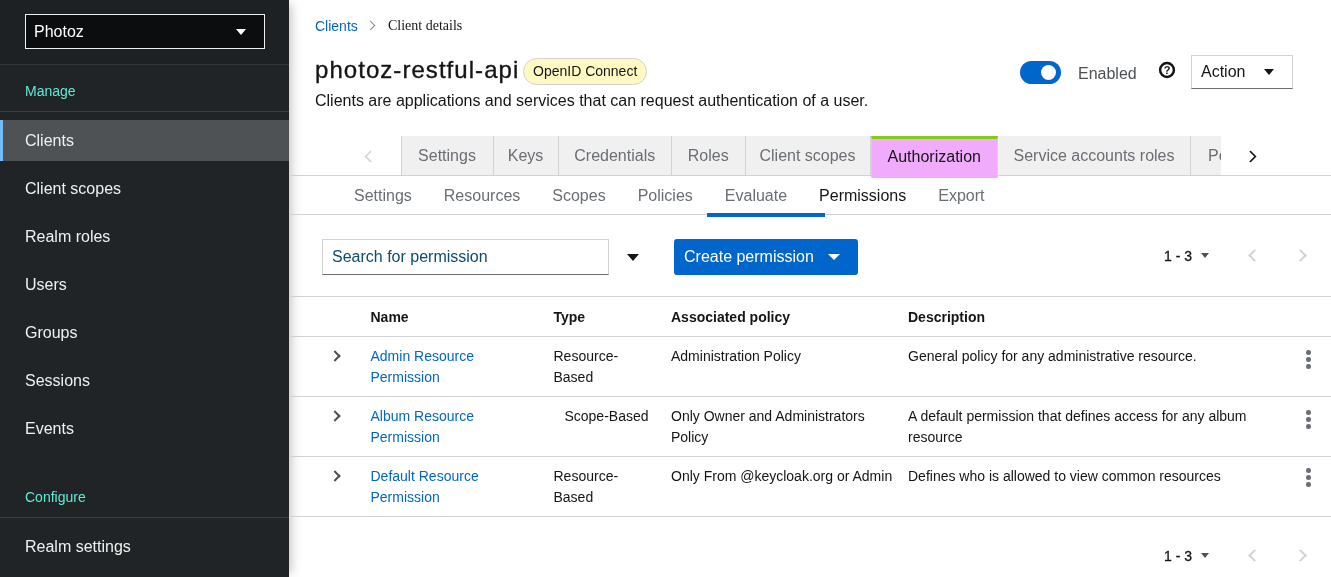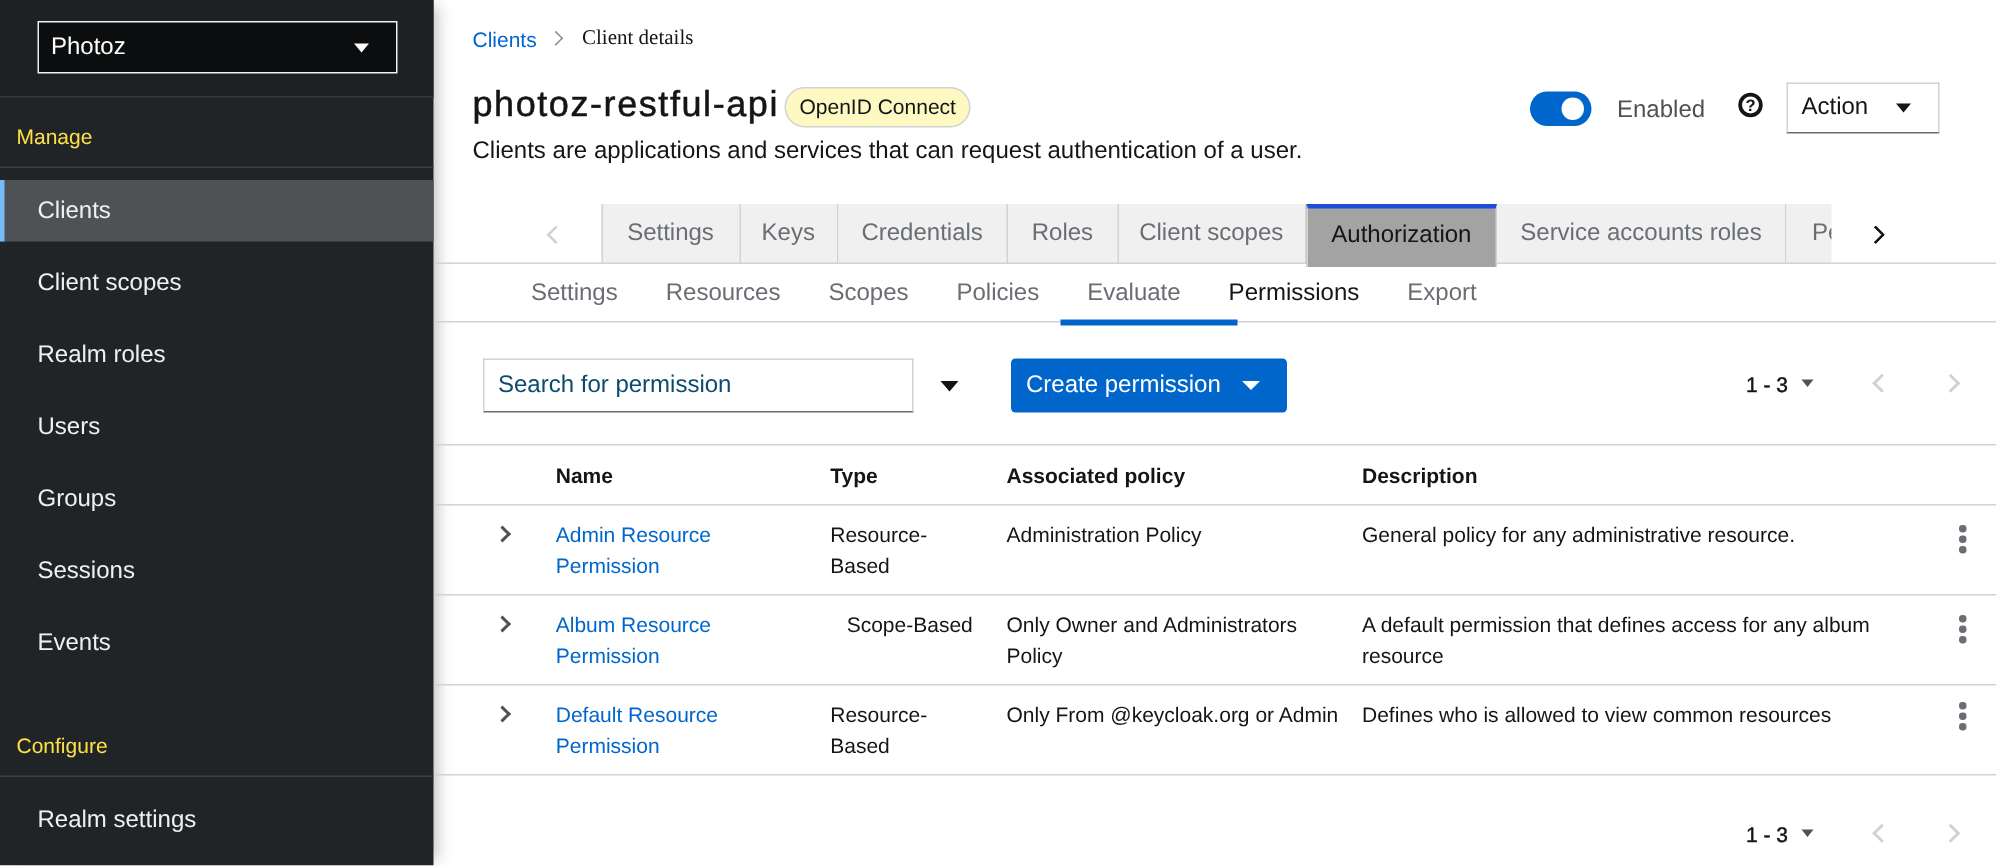--- a/index.html
+++ b/index.html
@@ -5,42 +5,42 @@
 * { margin:0; padding:0; box-sizing:border-box; }
 html,body { width:1331px; height:577px; background:#fff; font-family:"Liberation Sans",sans-serif; overflow:hidden; }
 #page { position:relative; width:1331px; height:577px; }
 .abs { position:absolute; }
 
 
 #sidebar { position:absolute; left:0; top:0; width:289px; height:577px; background:#212427; box-shadow:6px 0 10px -4px rgba(0,0,0,0.25); }
 #sbhead { position:absolute; left:0; top:0; width:289px; height:65px; background:#1e2124; border-bottom:1px solid #33373b; }
 #realm { position:absolute; left:25px; top:14px; width:240px; height:35px; background:#0b0d0e; border:1px solid #f0f0f0; color:#fff; font-size:16px; line-height:33px; padding-left:8px; }
 #realm .car { position:absolute; right:18px; top:14px; width:0; height:0; border-left:5.5px solid transparent; border-right:5.5px solid transparent; border-top:6px solid #fff; }
-.navsec { position:absolute; left:11px; font-size:14px; color:#fde047; line-height:14px; }
+.navsec { position:absolute; left:25px; font-size:14px; color:#5eead4; line-height:14px; }
 .sbline { position:absolute; left:0; width:289px; height:1px; background:#3c3f42; }
 .navitem { position:absolute; left:0; width:289px; height:41px; color:#f0f0f0; font-size:16px; line-height:41px; padding-left:25px; }
 .navitem.cur { background:#4f5255; border-left:3px solid #73bcf7; padding-left:22px; }
 
 
 .crumb { position:absolute; top:19px; font-size:14px; line-height:14px; }
 .chev { position:absolute; width:7px; height:7px; border-right:1.8px solid #8a8d90; border-top:1.8px solid #8a8d90; transform:rotate(45deg); }
 #title { position:absolute; left:315px; top:57px; font-size:24px; font-weight:normal; letter-spacing:1.05px; -webkit-text-stroke:0.35px #151515; color:#151515; line-height:26px;text-align:right; }
 #badge { position:absolute; left:523px; top:58px; height:27px; border:1px solid #d2d2d2; background:#fef9c3; border-radius:14px; font-size:14px; color:#151515; line-height:25px; padding:0 9px; }
 #desc { position:absolute; left:315px; top:90px; font-size:16px; color:#151515; line-height:21px; }
 
 #toggle { position:absolute; left:1020px; top:61px; width:41px; height:23px; border-radius:12px; background:#0066cc; }
 #toggle .knob { position:absolute; left:21px; top:4px; width:15px; height:15px; border-radius:50%; background:#fff; }
 #enabled { position:absolute; left:1078px; top:65px; font-size:16px; color:#4f5255; line-height:17px; }
 #action { position:absolute; left:1191px; top:55px; width:102px; height:34px; background:#fff; border:1px solid #d2d2d2; border-bottom:1px solid #6a6e73; font-size:16px; color:#151515; line-height:32px; padding-left:9px; }
 #action .car { position:absolute; left:72px; top:13px; width:0; height:0; border-left:5.5px solid transparent; border-right:5.5px solid transparent; border-top:6.5px solid #151515; }
 
 
 .mtab { position:absolute; top:136px; height:40px; background:#f0f0f0; color:#6a6e73; font-size:16px; text-align:center; line-height:40px; border-right:1px solid #d2d2d2; border-bottom:1px solid #d2d2d2; }
 .mtab.first { border-left:1px solid #d2d2d2; }
-.mtab.sel { background:#a3a3a3; color:#151515; border-top:3px solid #1d4ed8; border-bottom:none; border-left:1px solid #d2d2d2; line-height:36px; z-index:2; height:41.5px; }
+.mtab.sel { background:#f0abfc; color:#151515; border-top:3px solid #84cc16; border-bottom:none; border-left:1px solid #d2d2d2; line-height:36px; z-index:2; height:41.5px; }
 .tabline { position:absolute; top:175px; height:1px; background:#d2d2d2; }
 .scrollchev { position:absolute; width:9px; height:9px; border-radius:1px; }
 .scrollchev.l { border-left:2.7px solid #d2d2d2; border-bottom:2.7px solid #d2d2d2; transform:rotate(45deg); }
 .scrollchev.r { border-right:2.9px solid #151515; border-top:2.9px solid #151515; transform:rotate(45deg); }
 
 
 #subtabs { position:absolute; left:338px; top:177px; height:37px; display:flex; }
 #subtabs .st { padding:0 16px; font-size:16px; color:#6a6e73; line-height:37px; }
 #subtabs .st.sel { color:#151515; }
 #subline { position:absolute; left:290px; top:214px; width:1041px; height:1px; background:#d2d2d2; }

